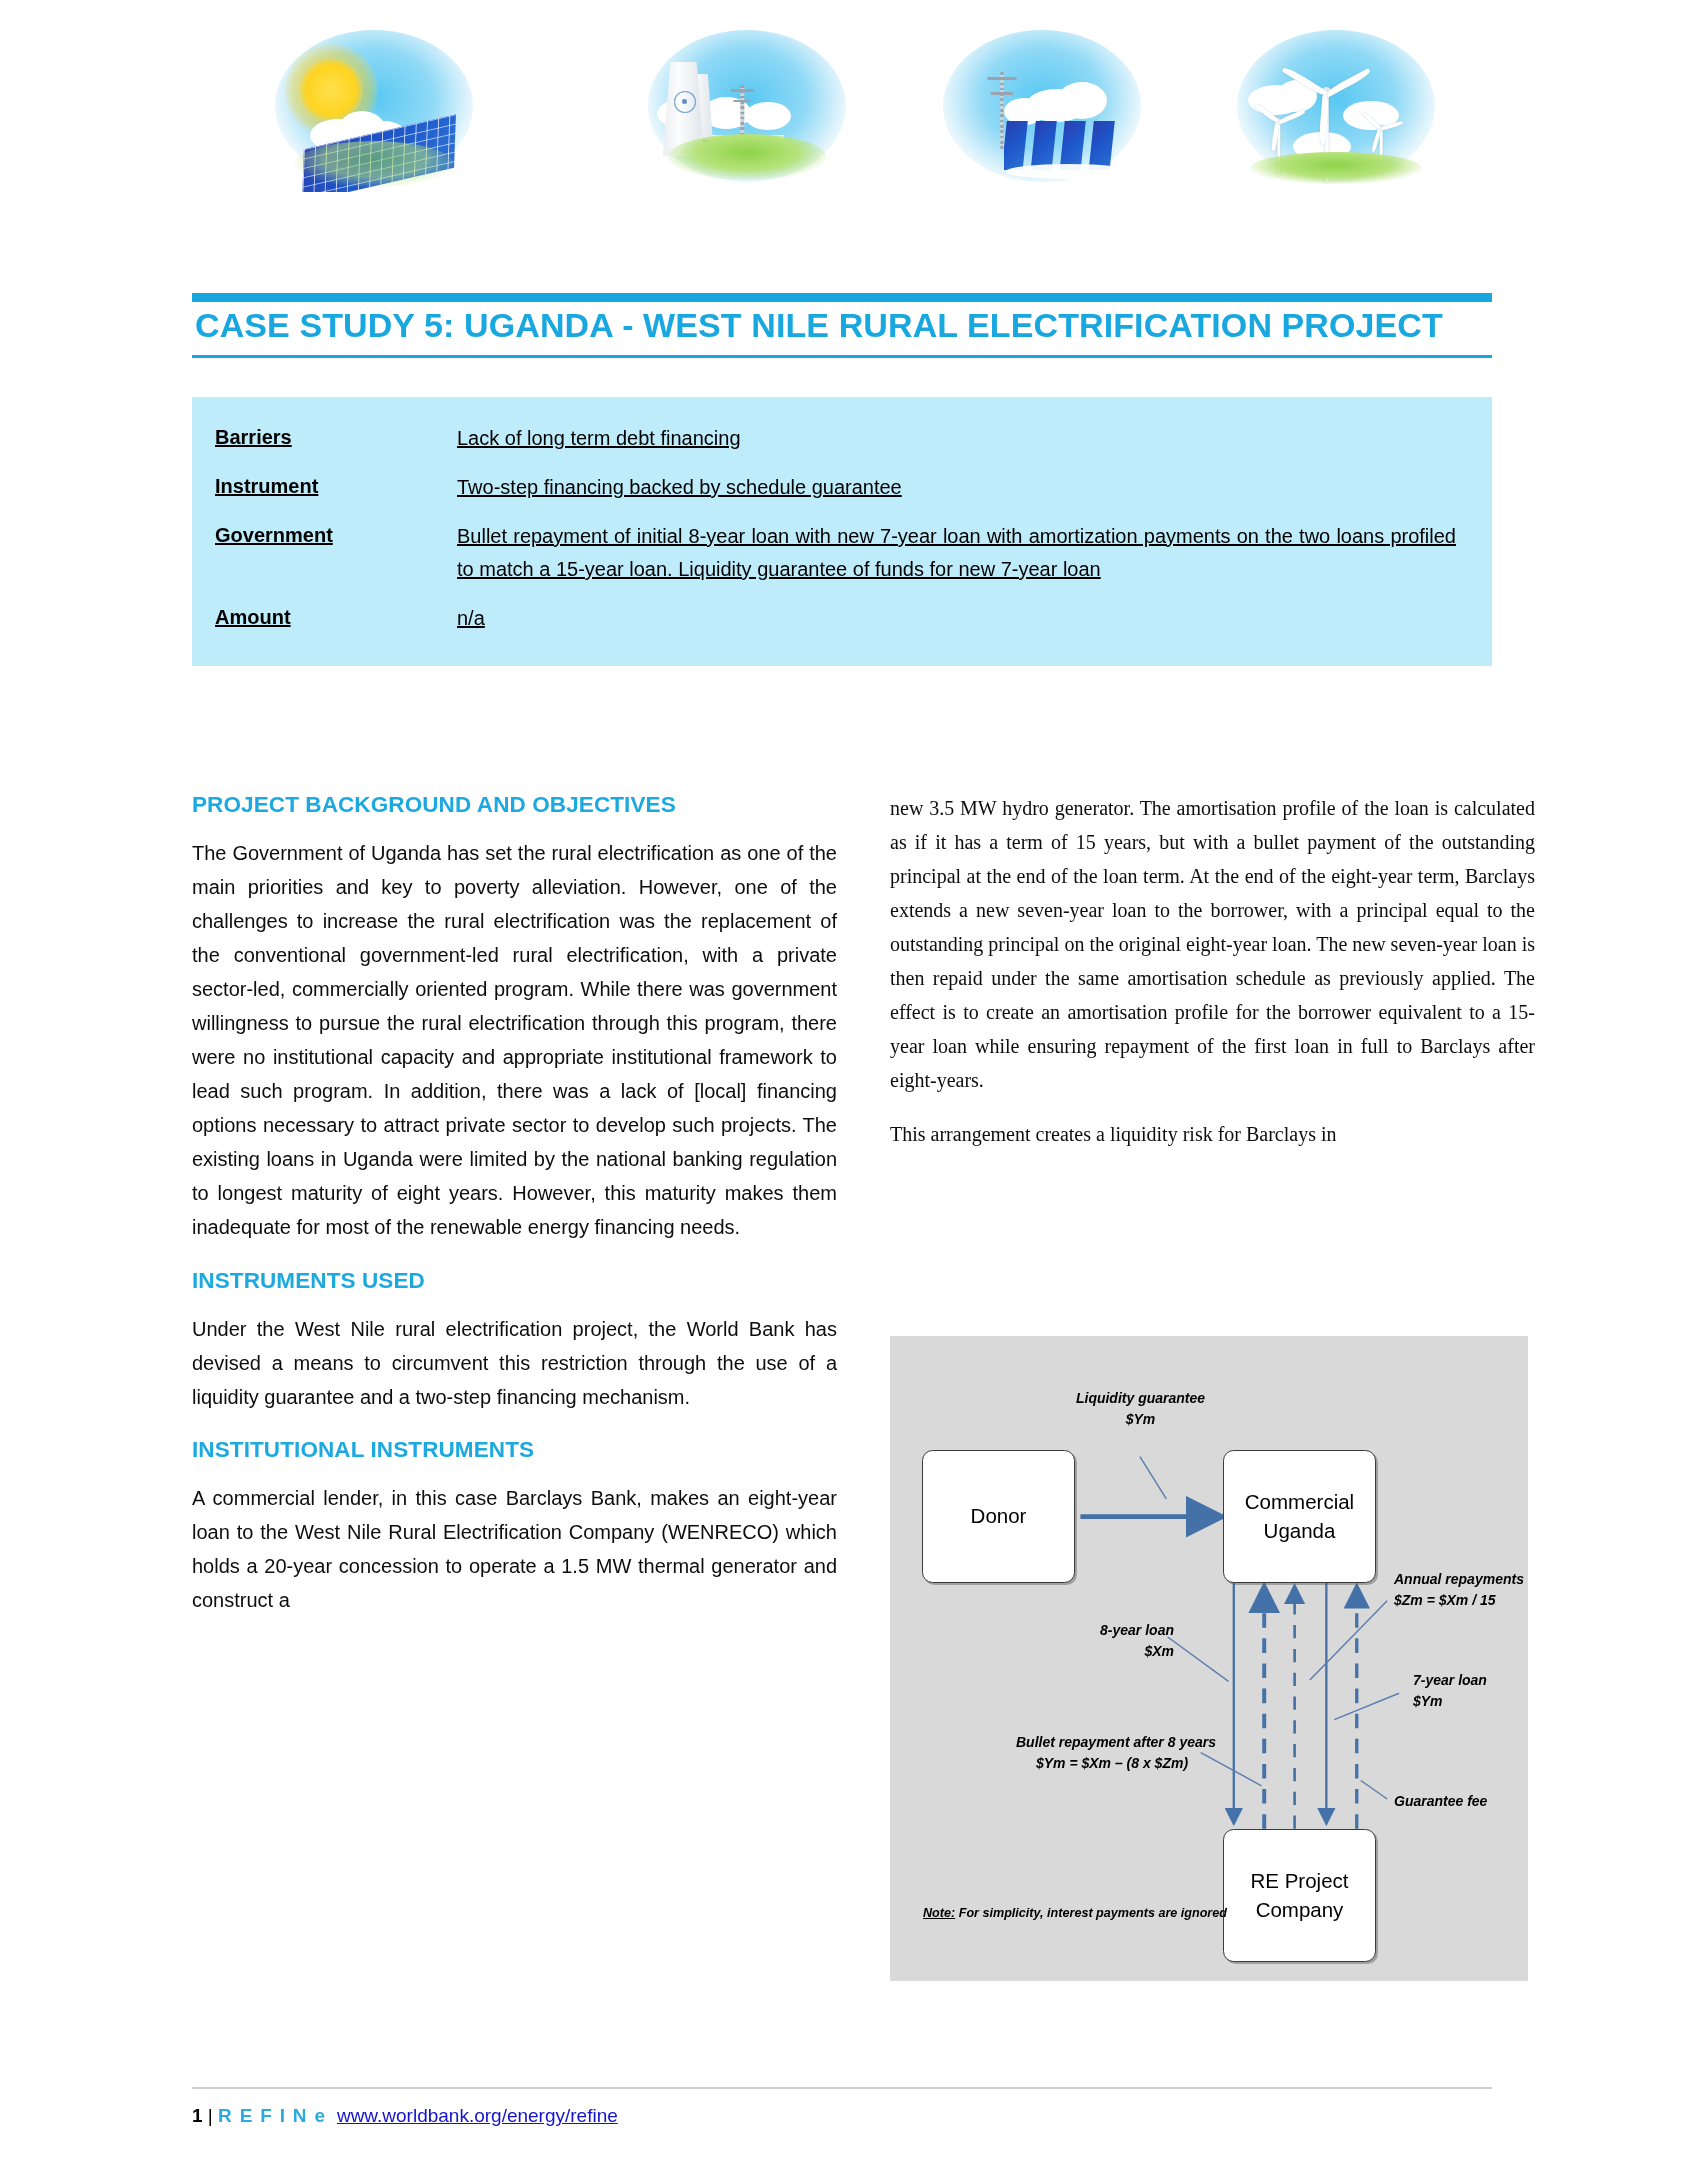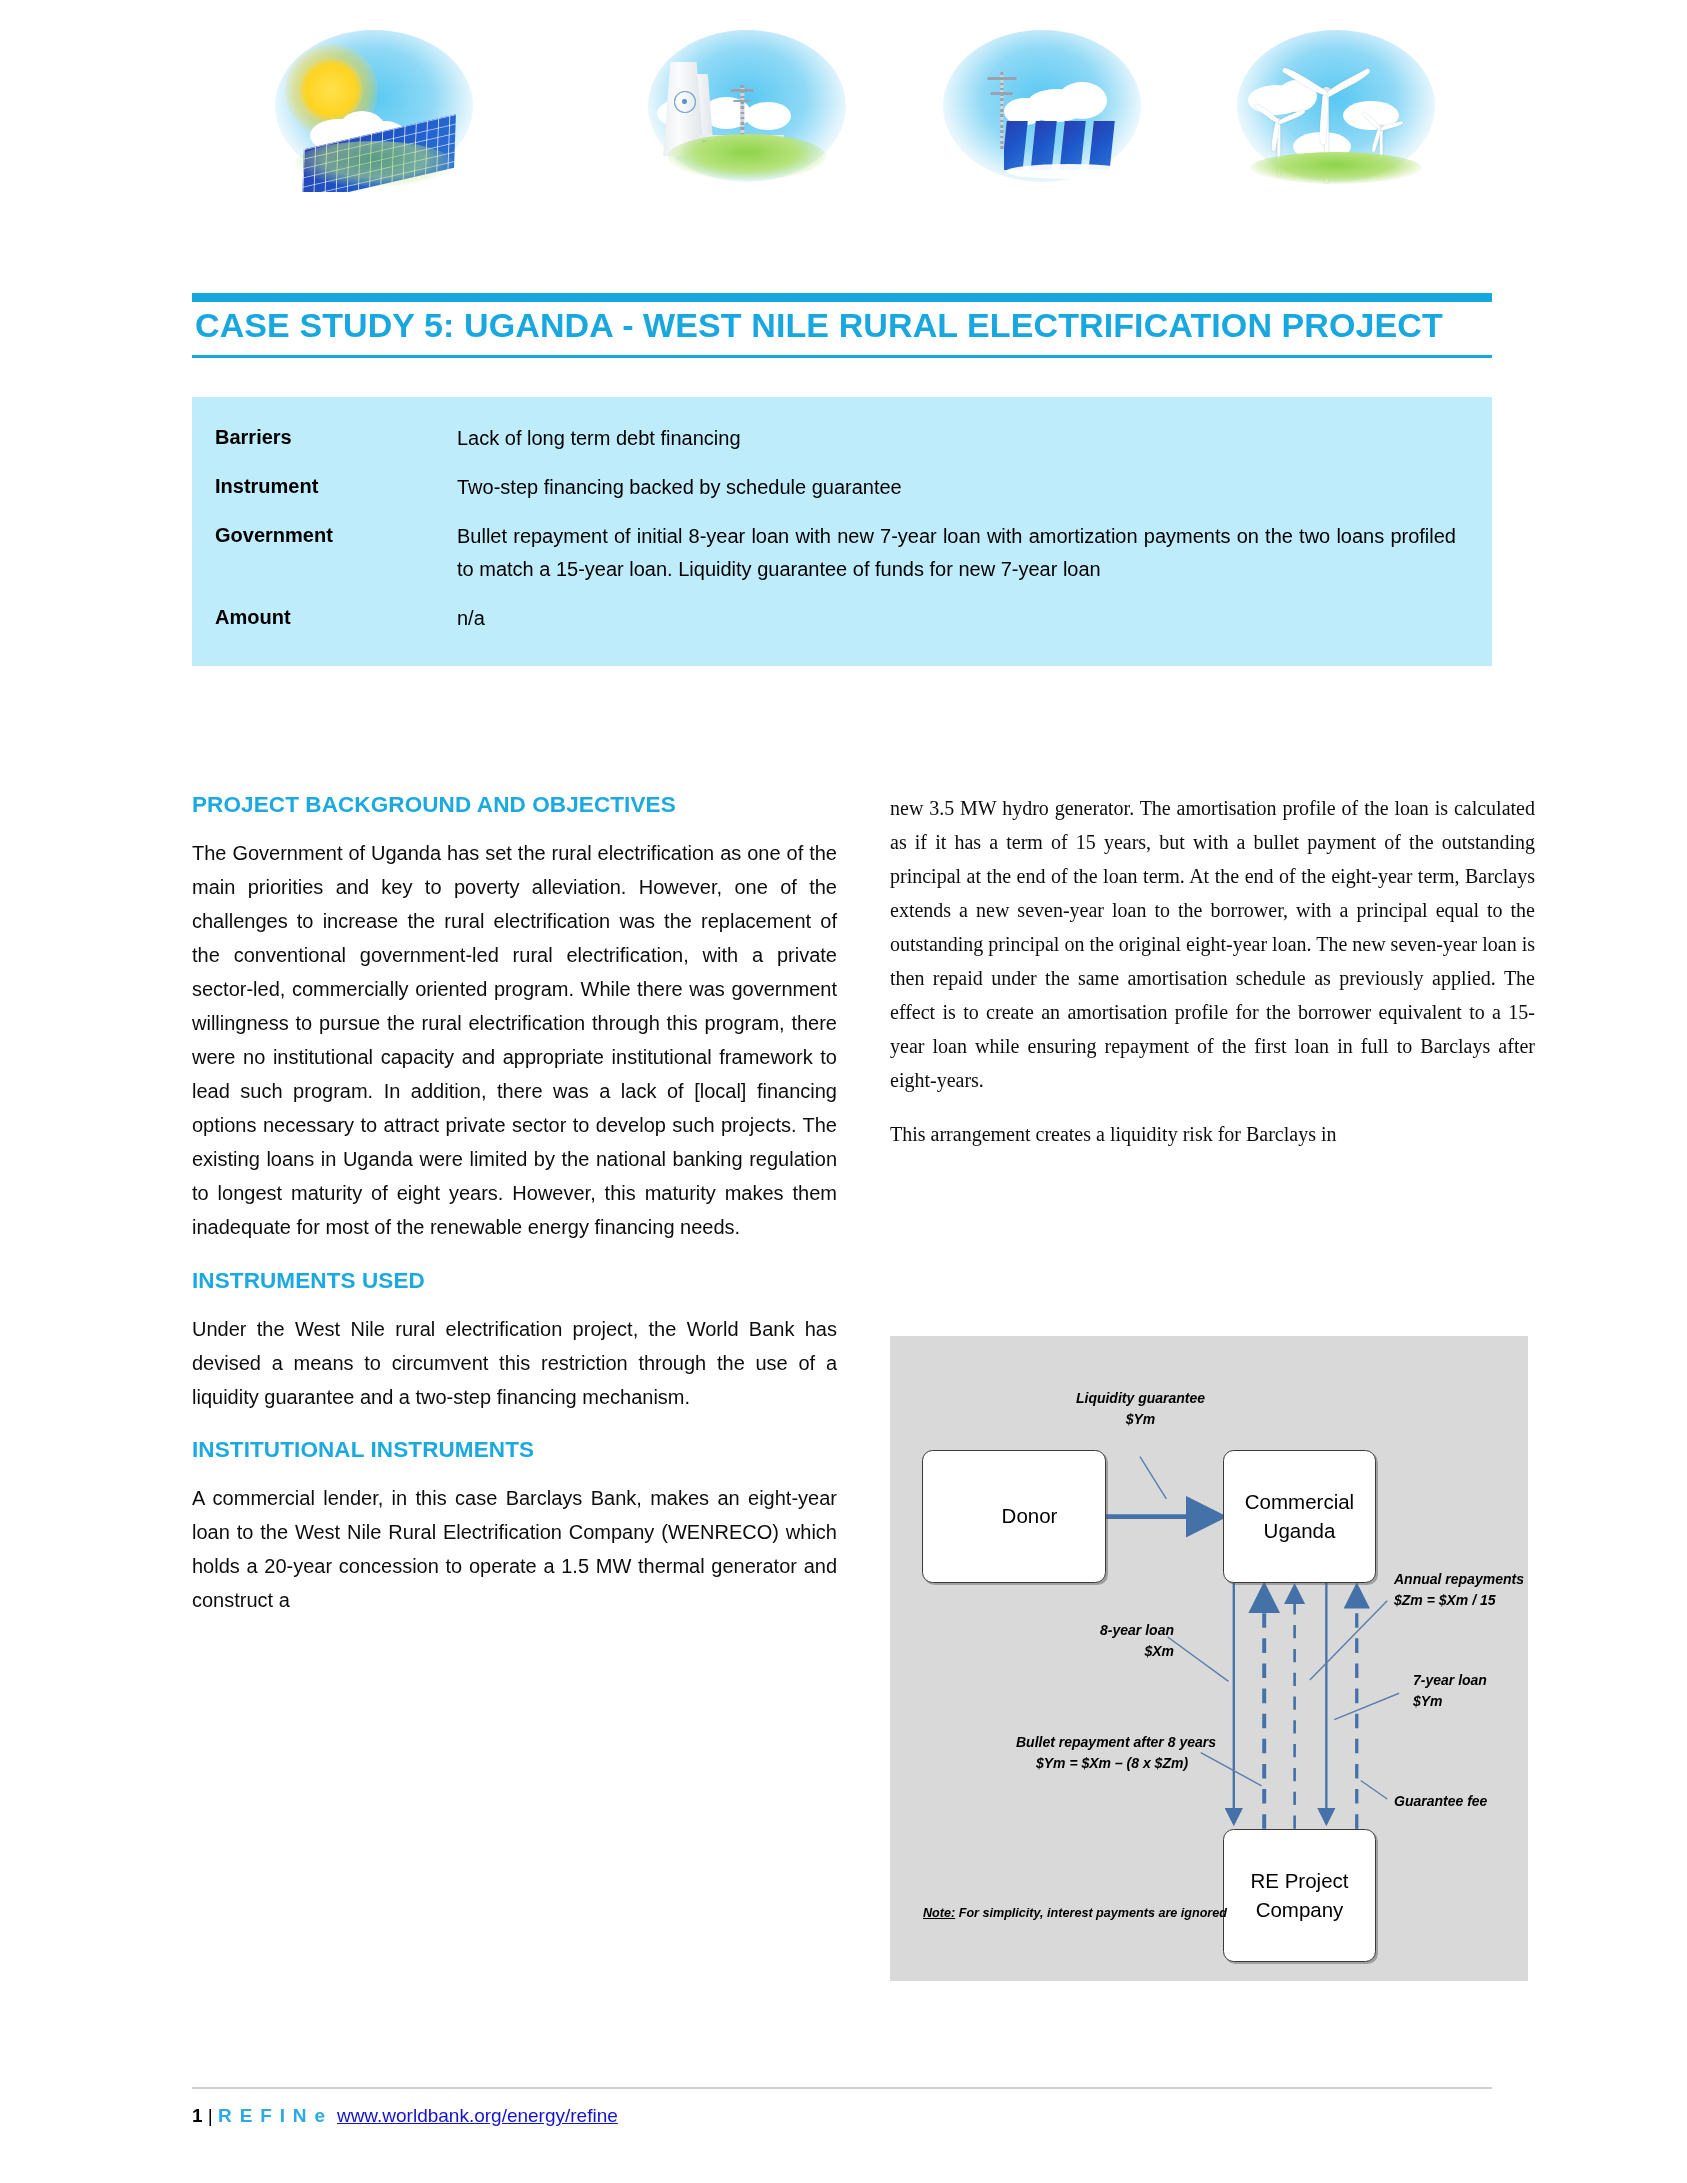--- a/index.html
+++ b/index.html
@@ -48,21 +48,21 @@
 
   
   .title-rule{position:absolute;left:192px;top:293px;width:1300px;height:9.3px;background:#17A7DE;}
   .title-rule2{position:absolute;left:192px;top:355px;width:1300px;height:3.3px;background:#17A7DE;}
   .page-title{position:absolute;left:195px;top:301px;width:1317px;
      color:#18A7DF;font-size:34px;font-weight:bold;letter-spacing:0.1px;
      font-family:"Liberation Sans",sans-serif;line-height:49px;white-space:nowrap;}
 
   
   .summary{position:absolute;left:192px;top:397px;width:1300px;background:#BFECFB;padding:17px 0 22.5px 0;}
-  .srow{display:flex;align-items:flex-start;padding:8px 0 8px 0;}
+  .srow{display:flex;align-items:flex-start;padding:8px 0 8px 0;text-decoration:underline;}
   .slabel{width:265px;flex:0 0 265px;padding-left:23px;box-sizing:border-box;
      font-weight:bold;font-size:20px;color:#000;line-height:30px;}
   .svalue{flex:1;padding-right:36px;font-size:20px;color:#000;line-height:33px;text-align:justify;}
   .svalue.justify{text-align:justify;text-align-last:left;}
 
   
   .col{position:absolute;top:791px;width:645px;}
   .col.left{left:192px;}
   .col.right{left:890px;font-family:Liberation Serif, serif;}
   h2.sec{color:#1CA9E0;font-size:22.5px;font-weight:bold;margin:0 0 17px 0;line-height:28px;
@@ -246,21 +246,21 @@
       <line x1="706" y1="745" x2="706" y2="378" stroke="#4472A8" stroke-width="5" stroke-dasharray="22 16" marker-end="url(#arrHeadSm)"></line>
 
       <line x1="378" y1="182" x2="418" y2="246" stroke="#5a7fae" stroke-width="2.2"></line>
       <line x1="420" y1="455" x2="512" y2="522" stroke="#5a7fae" stroke-width="2.2"></line>
       <line x1="470" y1="630" x2="562" y2="680" stroke="#5a7fae" stroke-width="2.2"></line>
       <line x1="635" y1="520" x2="752" y2="400" stroke="#5a7fae" stroke-width="2.2"></line>
       <line x1="672" y1="580" x2="770" y2="540" stroke="#5a7fae" stroke-width="2.2"></line>
       <line x1="712" y1="672" x2="752" y2="700" stroke="#5a7fae" stroke-width="2.2"></line>
     </svg>
 
-    <div class="dbox" style="left:32px;top:114px;width:151px;height:131px;padding-left:31px;">
+    <div class="dbox" style="left:32px;top:114px;width:151px;height:131px;">
       <span>Donor</span>
     </div>
 
     <div class="dbox" style="left:333px;top:114px;width:151px;height:131px;">
       <span>Commercial</span>
       <span>Uganda</span>
     </div>
 
     <div class="dbox" style="left:333px;top:493px;width:151px;height:131px;">
       <span>RE Project</span>

